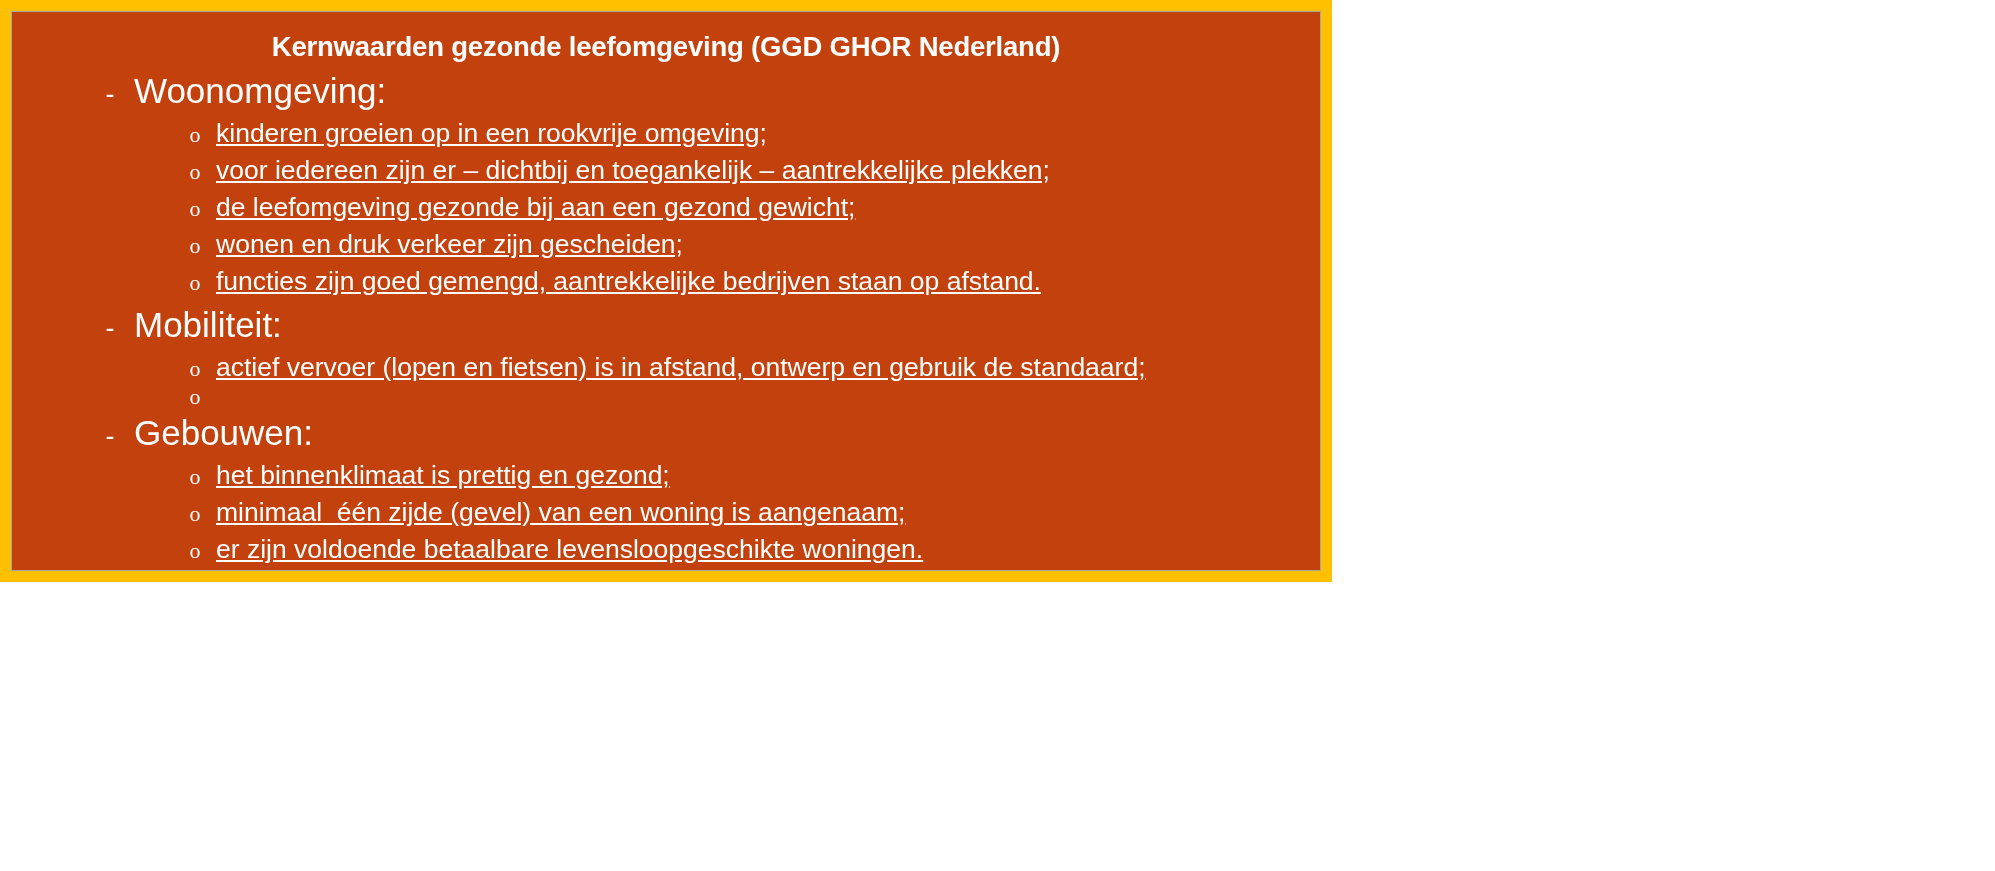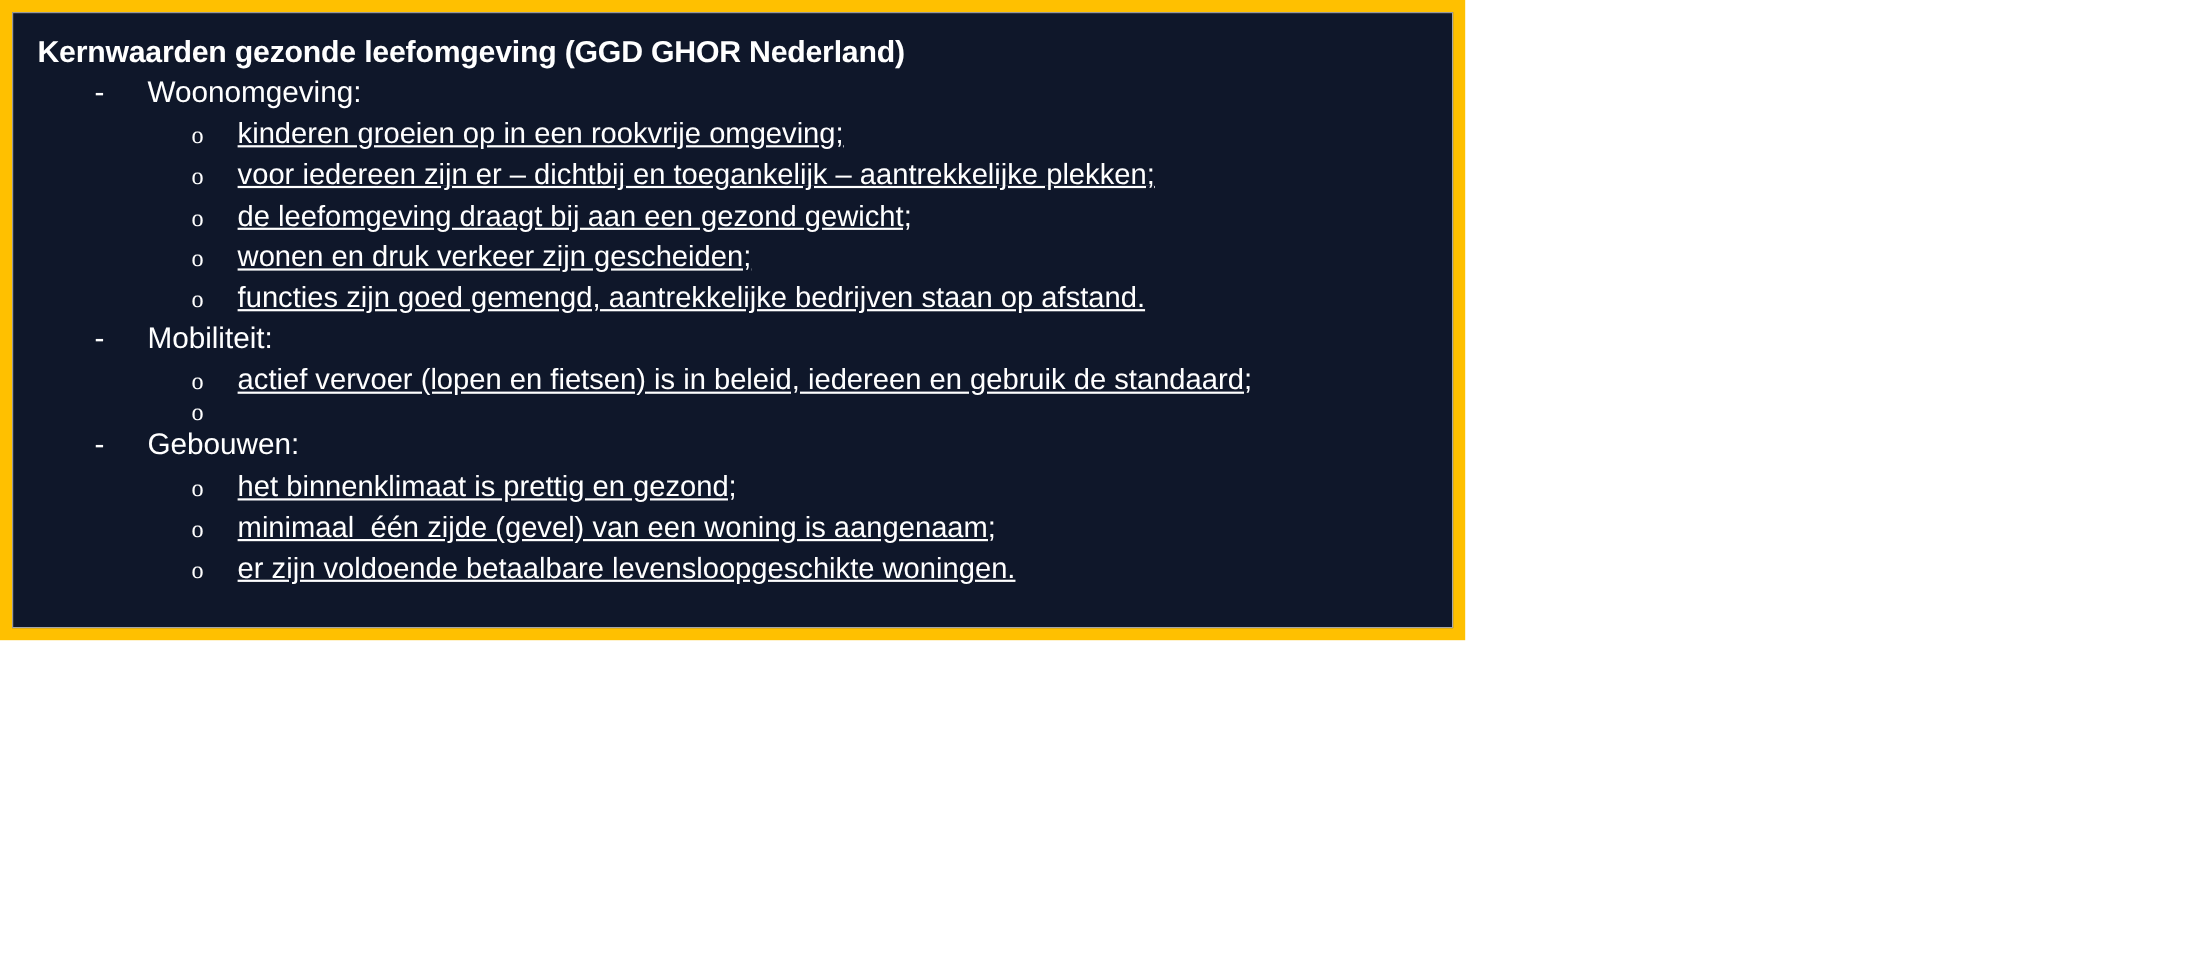--- a/index.html
+++ b/index.html
@@ -30,24 +30,25 @@
     width: 1332px;
     height: 582px;
     box-sizing: border-box;
     background: #FFC000;
     padding: 11px;
   }
   #kernwaarden-box-inner {
     box-sizing: border-box;
     width: 100%;
     height: 100%;
-    background: #0f172a;
+    background: #c2410c;
     border: 1px solid #A6A6A6;
     padding: 18px 22px 10px 22px;
     overflow: hidden;
+    text-align: center;
   }
 
   .box-title {
     color: #FFFFFF;
     font-family: "Liberation Sans", sans-serif;
     font-weight: bold;
     font-size: 27.5px;
     line-height: 1.22;
     letter-spacing: -0.2px;
     white-space: pre;
@@ -65,21 +66,21 @@
     padding-left: 52px;
   }
   .lvl1-marker {
     width: 48px;
     flex: 0 0 48px;
     color: #FFFFFF;
     font-size: 27px;
   }
   .lvl1-text {
     color: #FFFFFF;
-    font-size: 27px;
+    font-size: 35px;
   }
 
   .lvl2-row {
     display: flex;
     align-items: baseline;
     color: #FFFFFF;
     font-size: 26.5px;
     line-height: 1.40;
     white-space: pre;
     margin: 0;
@@ -117,39 +118,39 @@
       <div class="lvl2-row">
         <span class="lvl2-marker">o</span>
         <span class="lvl2-text">kinderen groeien op in een rookvrije omgeving;</span>
       </div>
       <div class="lvl2-row">
         <span class="lvl2-marker">o</span>
         <span class="lvl2-text">voor iedereen zijn er – dichtbij en toegankelijk – aantrekkelijke plekken;</span>
       </div>
       <div class="lvl2-row">
         <span class="lvl2-marker">o</span>
-        <span class="lvl2-text">de leefomgeving draagt bij aan een gezond gewicht;</span>
+        <span class="lvl2-text">de leefomgeving gezonde bij aan een gezond gewicht;</span>
       </div>
       <div class="lvl2-row">
         <span class="lvl2-marker">o</span>
         <span class="lvl2-text">wonen en druk verkeer zijn gescheiden;</span>
       </div>
       <div class="lvl2-row">
         <span class="lvl2-marker">o</span>
         <span class="lvl2-text">functies zijn goed gemengd, aantrekkelijke bedrijven staan op afstand.</span>
       </div>
 
       <div class="lvl1-row">
         <span class="lvl1-marker">-</span>
         <span class="lvl1-text">Mobiliteit:</span>
       </div>
 
       <div class="lvl2-row">
         <span class="lvl2-marker">o</span>
-        <span class="lvl2-text">actief vervoer (lopen en fietsen) is in beleid, iedereen en gebruik de standaard;</span>
+        <span class="lvl2-text">actief vervoer (lopen en fietsen) is in afstand, ontwerp en gebruik de standaard;</span>
       </div>
       <div class="lvl2-row">
         <span class="lvl2-marker">o</span>
       </div>
 
       <div class="lvl1-row">
         <span class="lvl1-marker">-</span>
         <span class="lvl1-text">Gebouwen:</span>
       </div>
 

